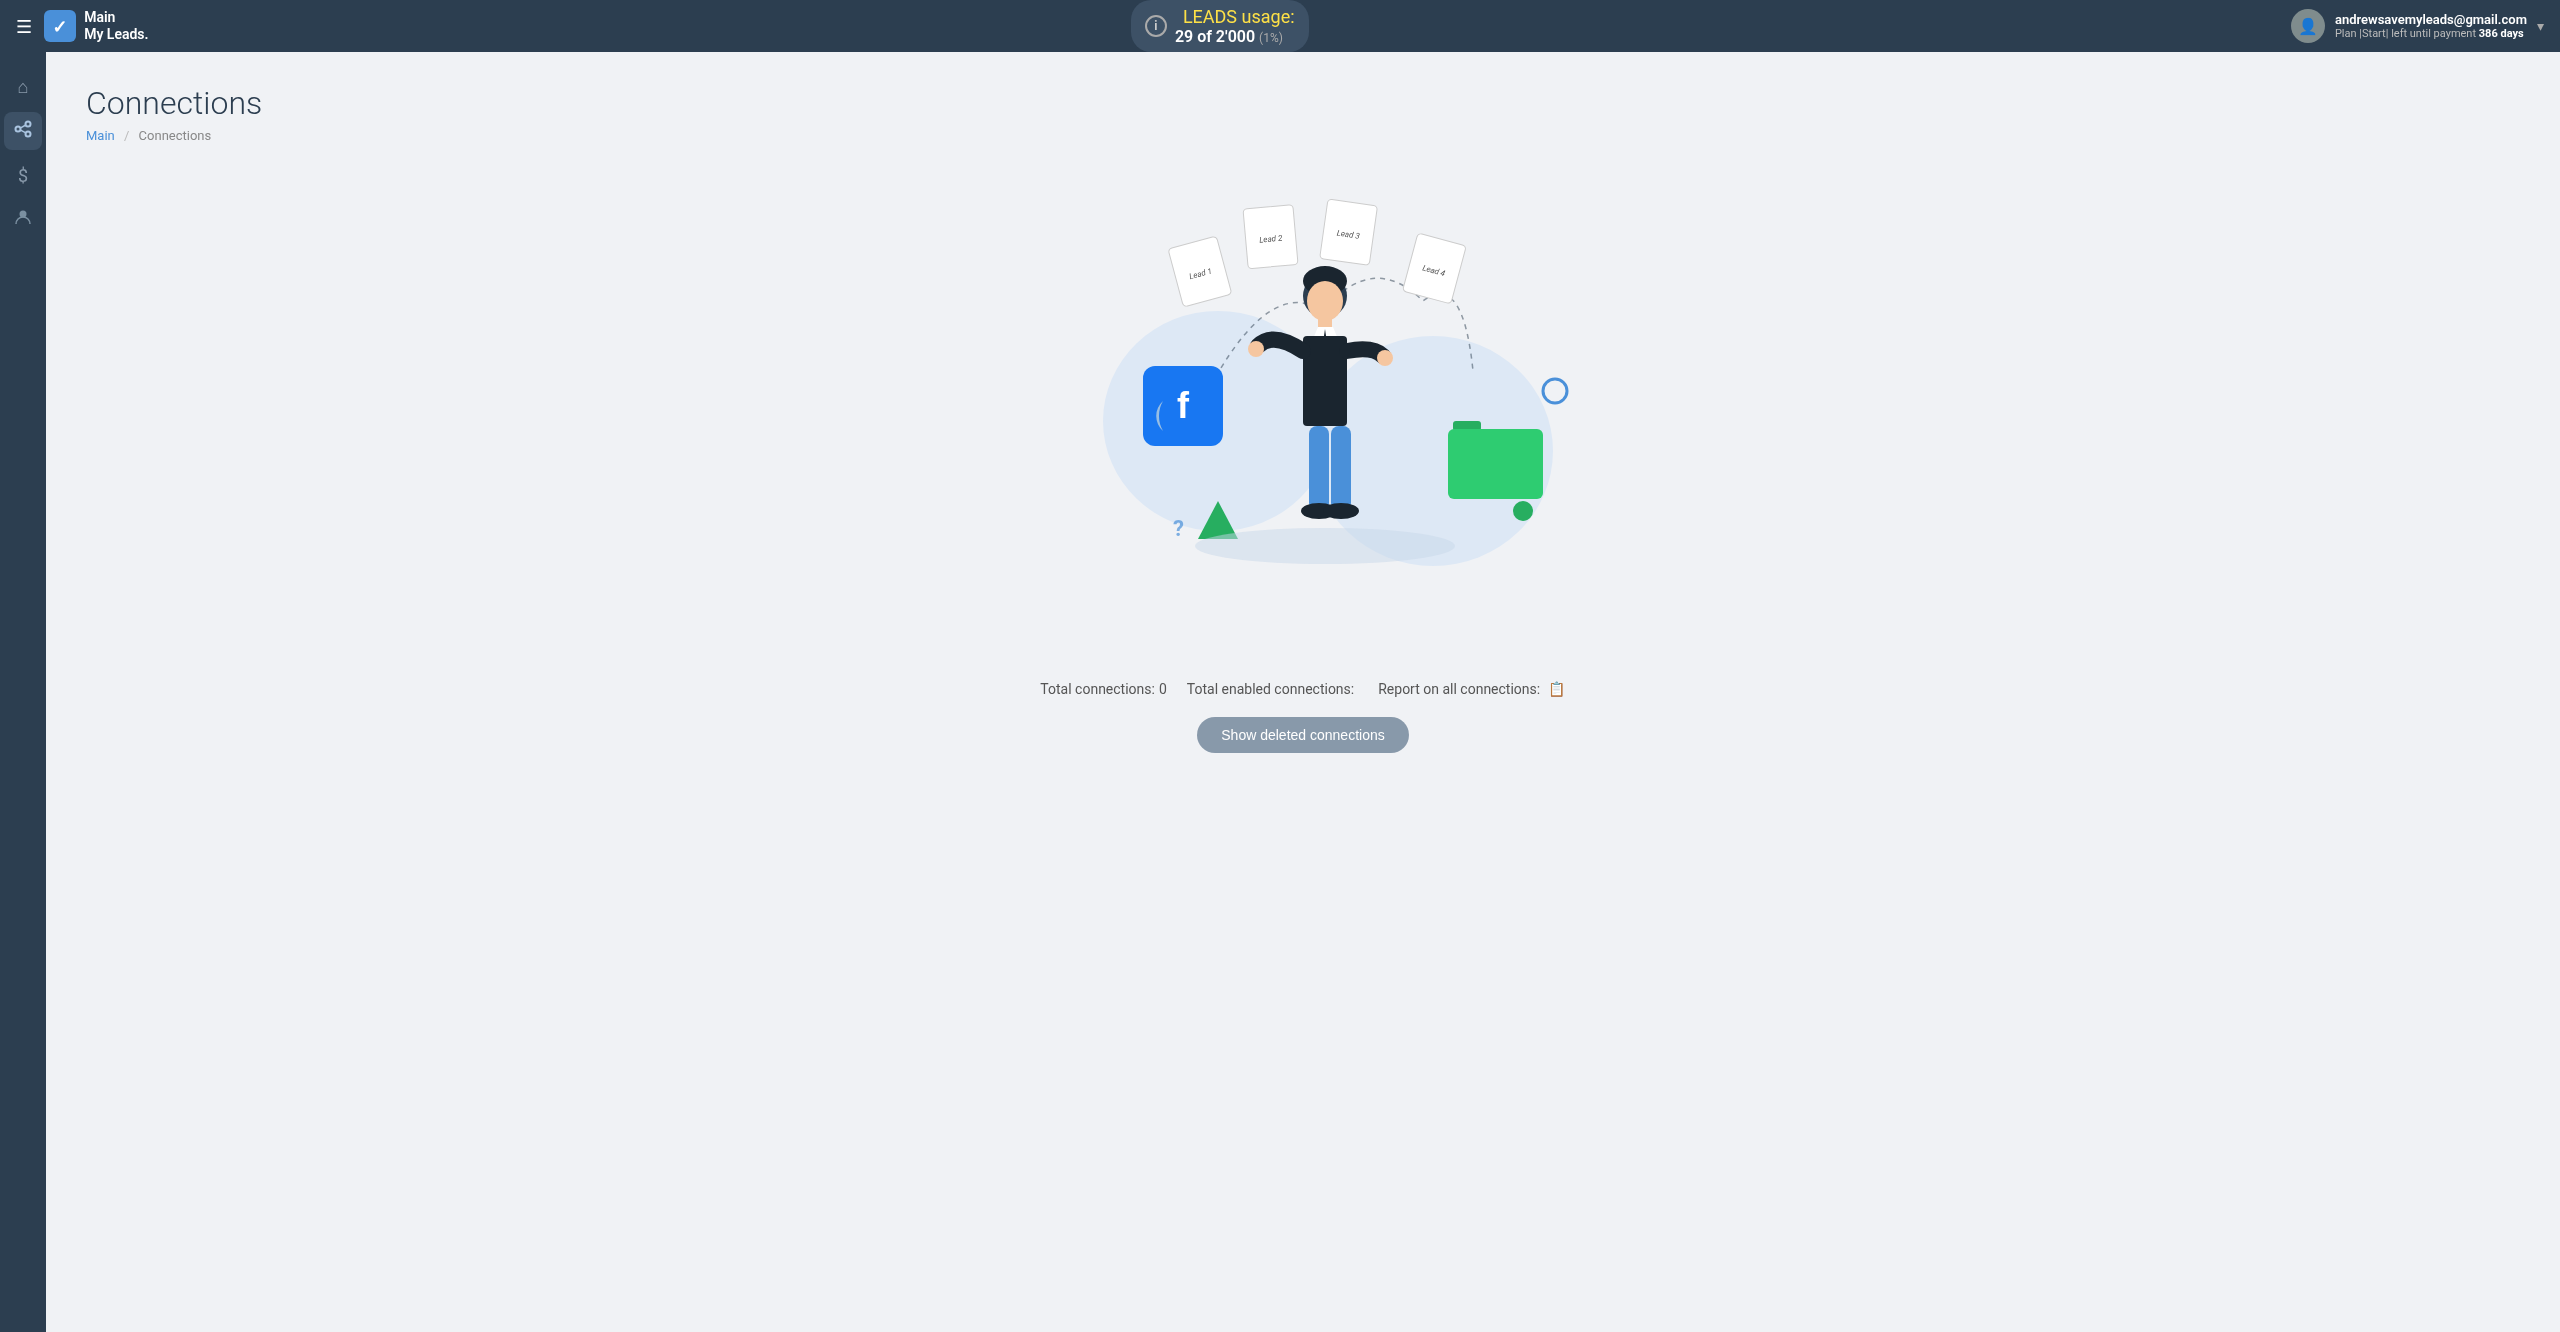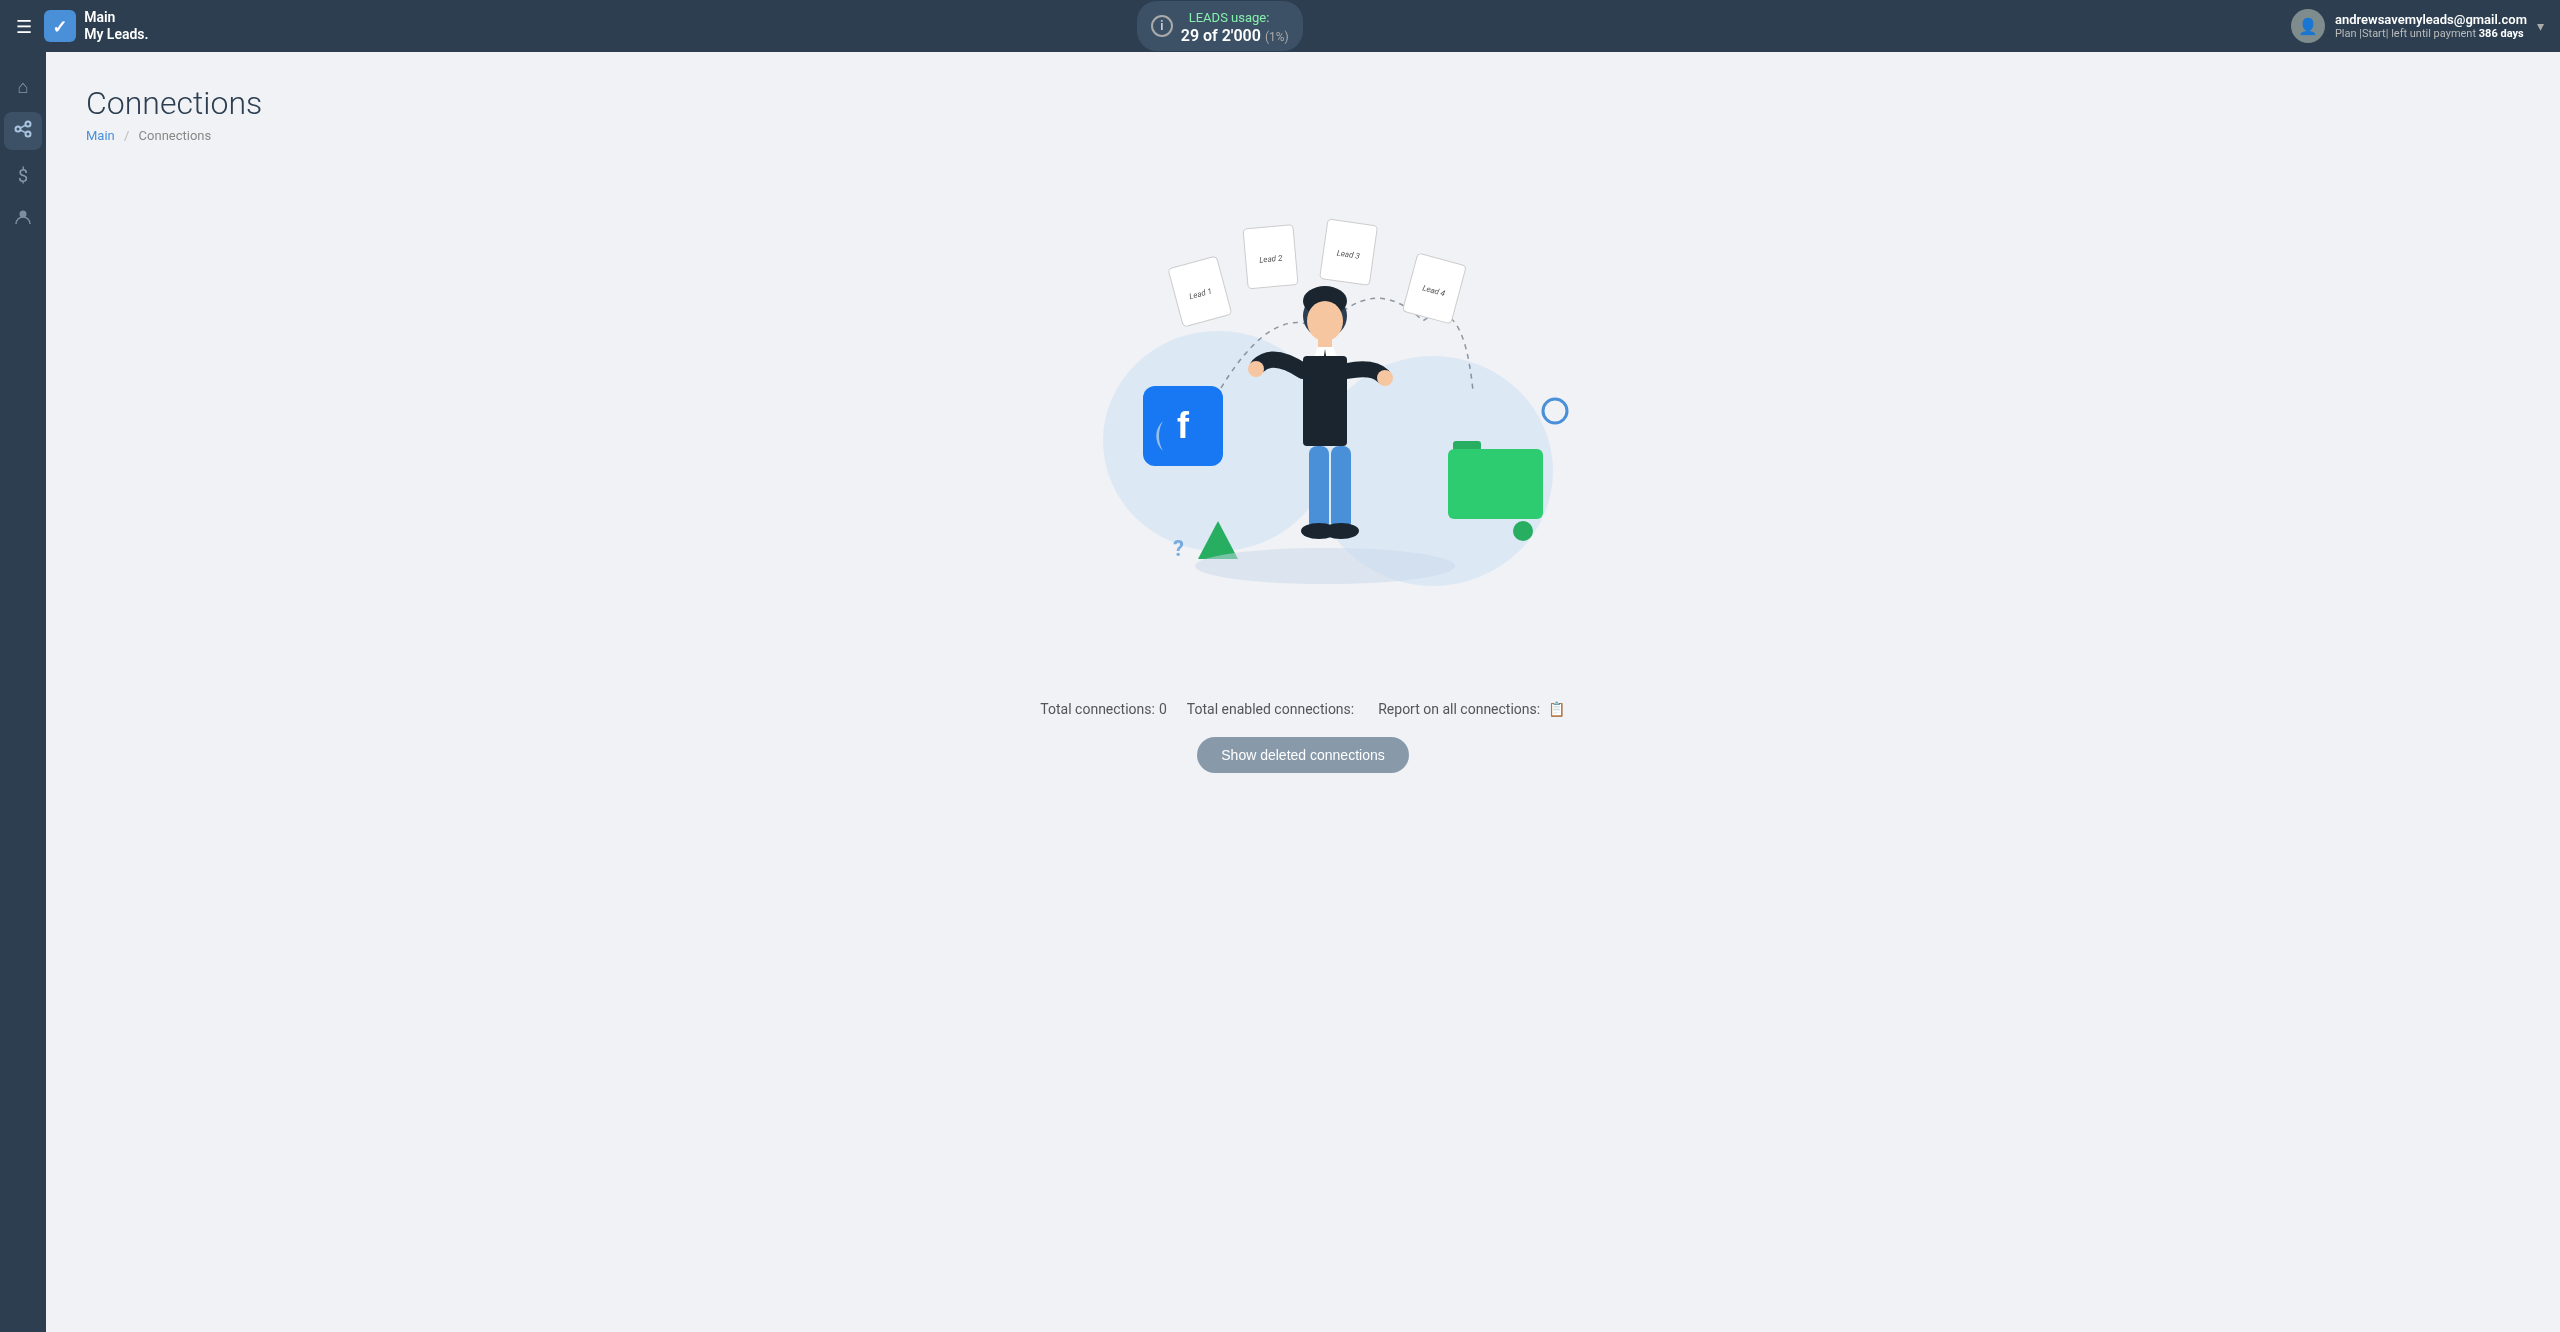--- a/index.html
+++ b/index.html
@@ -33,21 +33,21 @@
       border-radius: 20px;
       padding: 6px 14px;
       gap: 8px;
     }
     .info-icon-circle {
       width: 22px; height: 22px; border-radius: 50%;
       border: 2px solid #aaa;
       display: flex; align-items: center; justify-content: center;
       color: #ccc; font-size: 12px; font-weight: bold;
     }
-    .leads-usage-text { color: #86efac; font-size: 13px; padding-left: 8px; }
+    .leads-usage-text { color: #fde047; font-size: 18px; padding-left: 8px; }
     .leads-count { color: #fff; font-weight: 600; }
     .leads-pct { color: #aaa; font-size: 12px; }
 
     .topnav-right { display: flex; align-items: center; gap: 10px; }
     .user-avatar-circle {
       width: 34px; height: 34px; border-radius: 50%;
       background: #7f8c8d;
       display: flex; align-items: center; justify-content: center;
       color: #fff; font-size: 16px;
     }
@@ -92,21 +92,21 @@
 
     .page-title {
       font-size: 32px;
       font-weight: 300;
       color: #2c3e50;
       margin-bottom: 6px;
     }
     .breadcrumb {
       font-size: 13px;
       color: #888;
-      margin-bottom: 38px;
+      margin-bottom: 18px;
     }
     .breadcrumb-link {
       color: #4a90d9;
       cursor: pointer;
       text-decoration: none;
     }
     .breadcrumb-sep { margin: 0 6px; color: #bbb; }
 
     
     .center-area {

